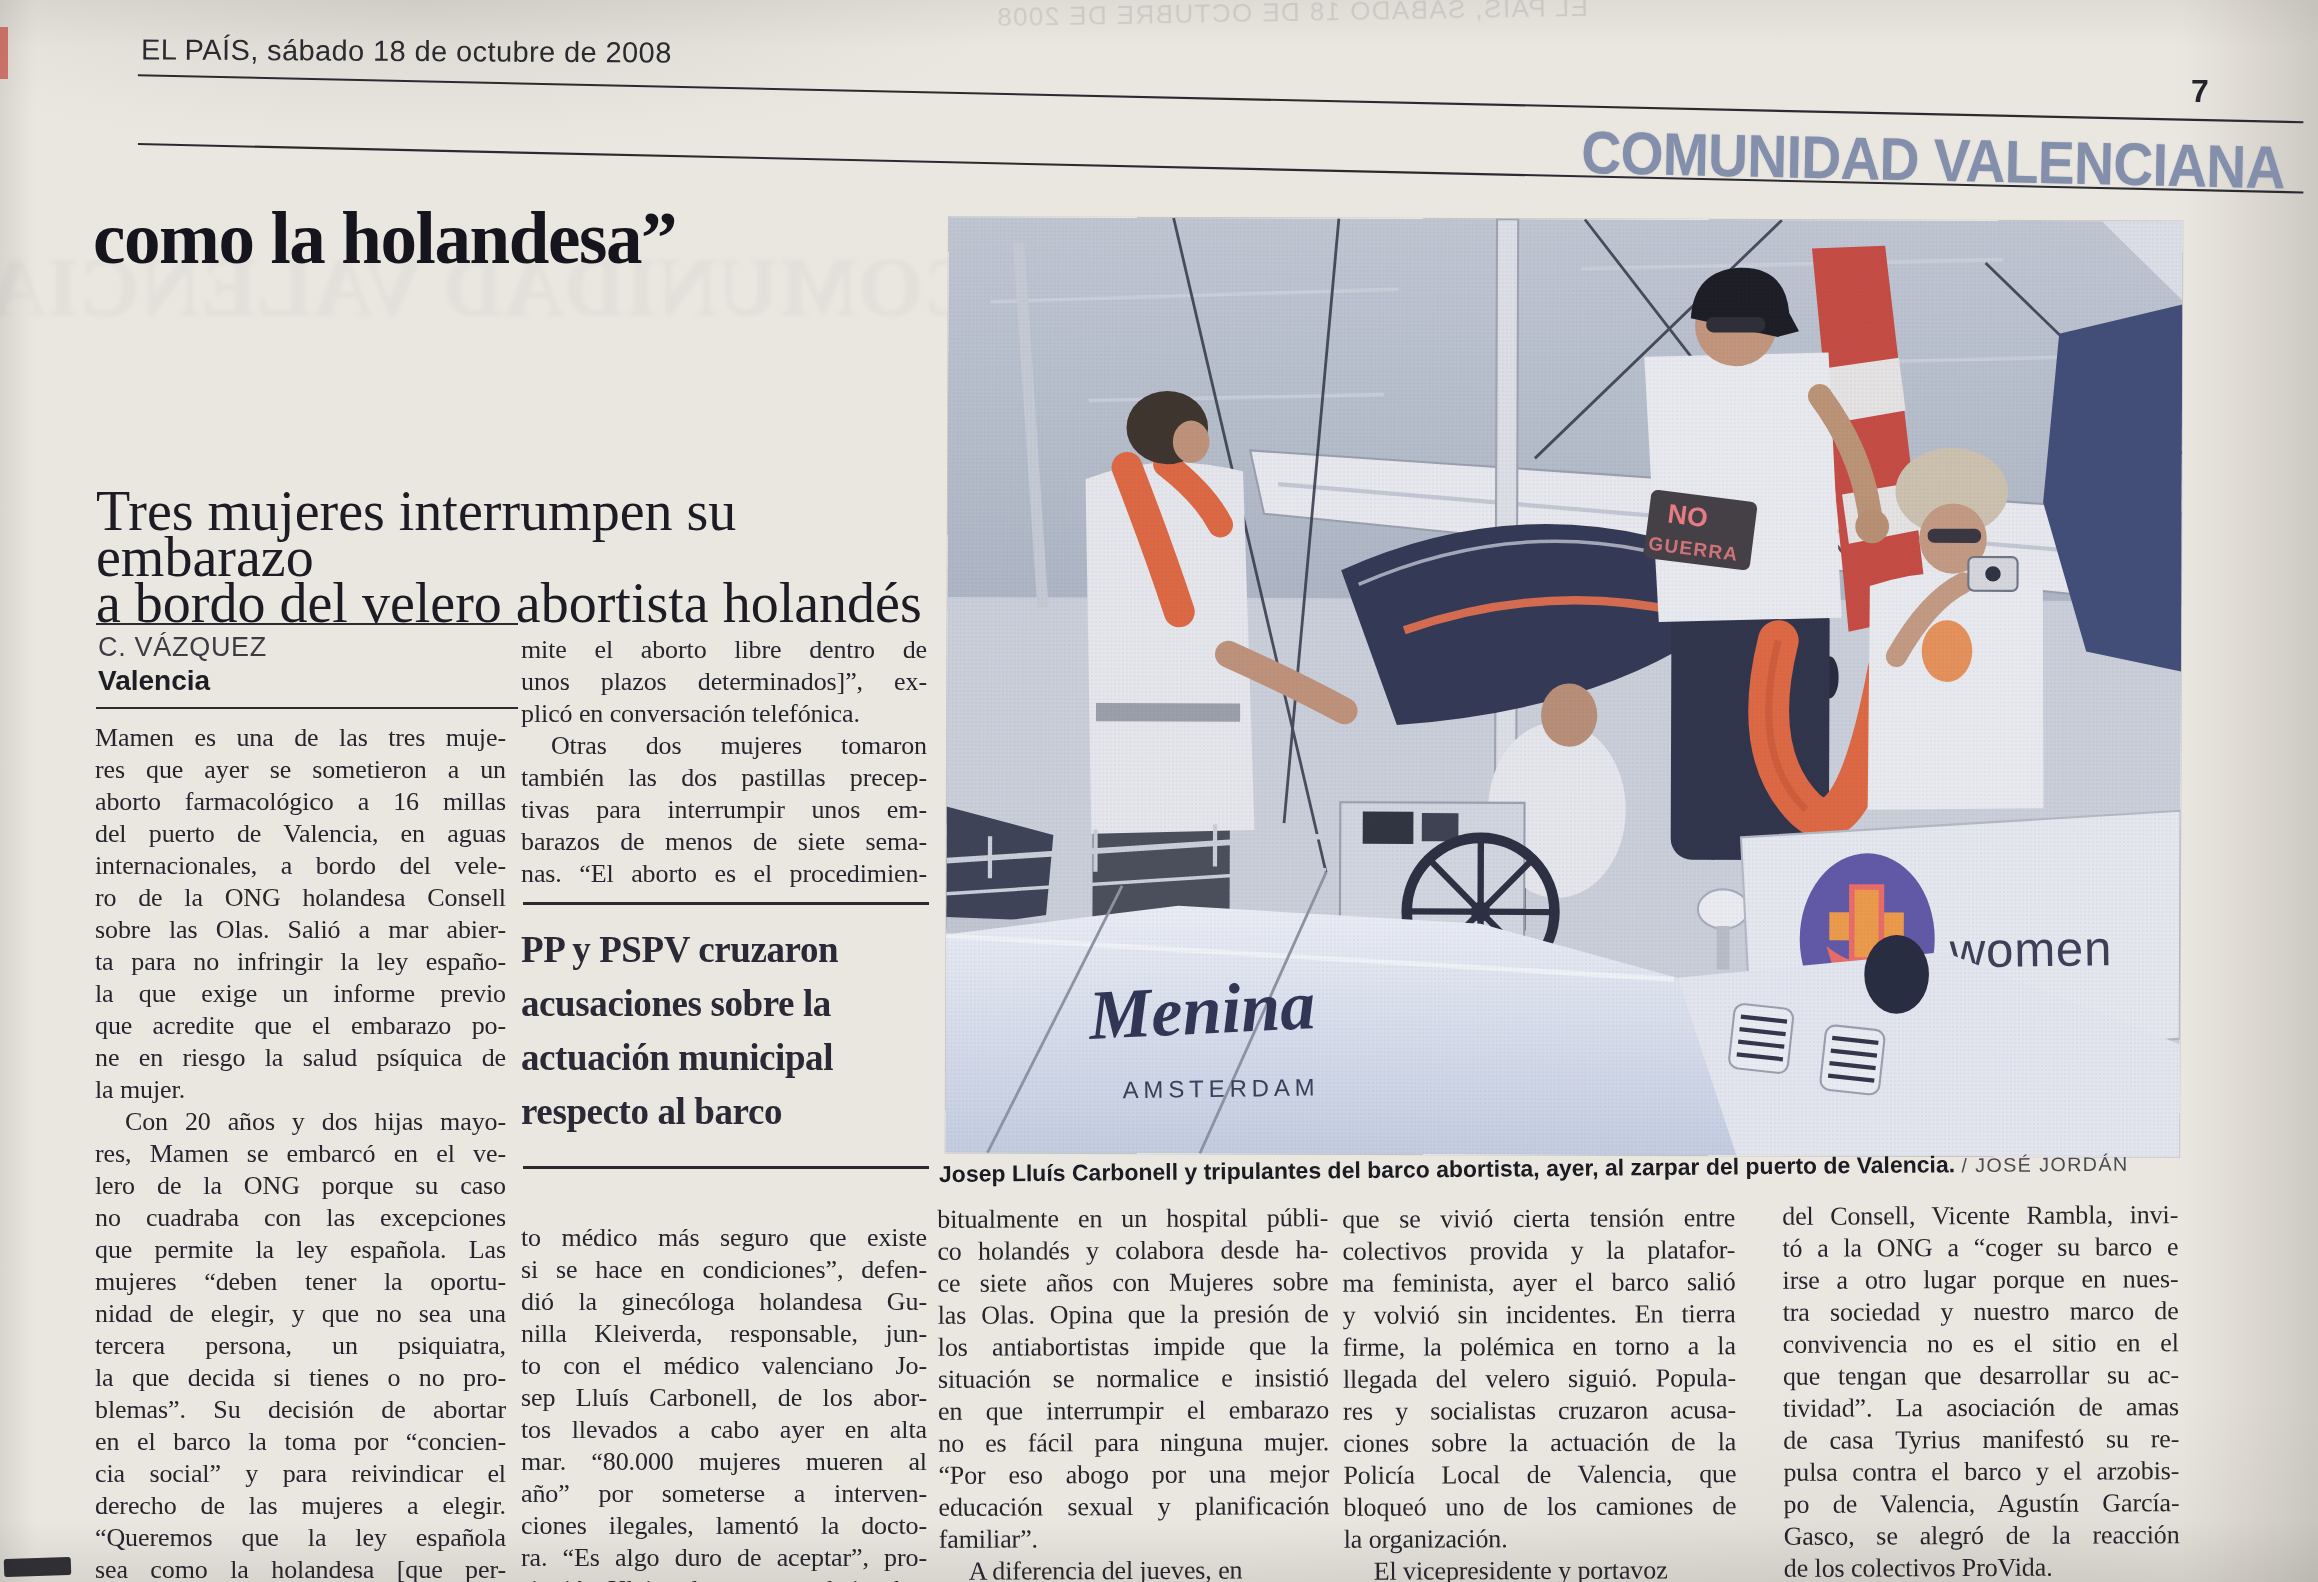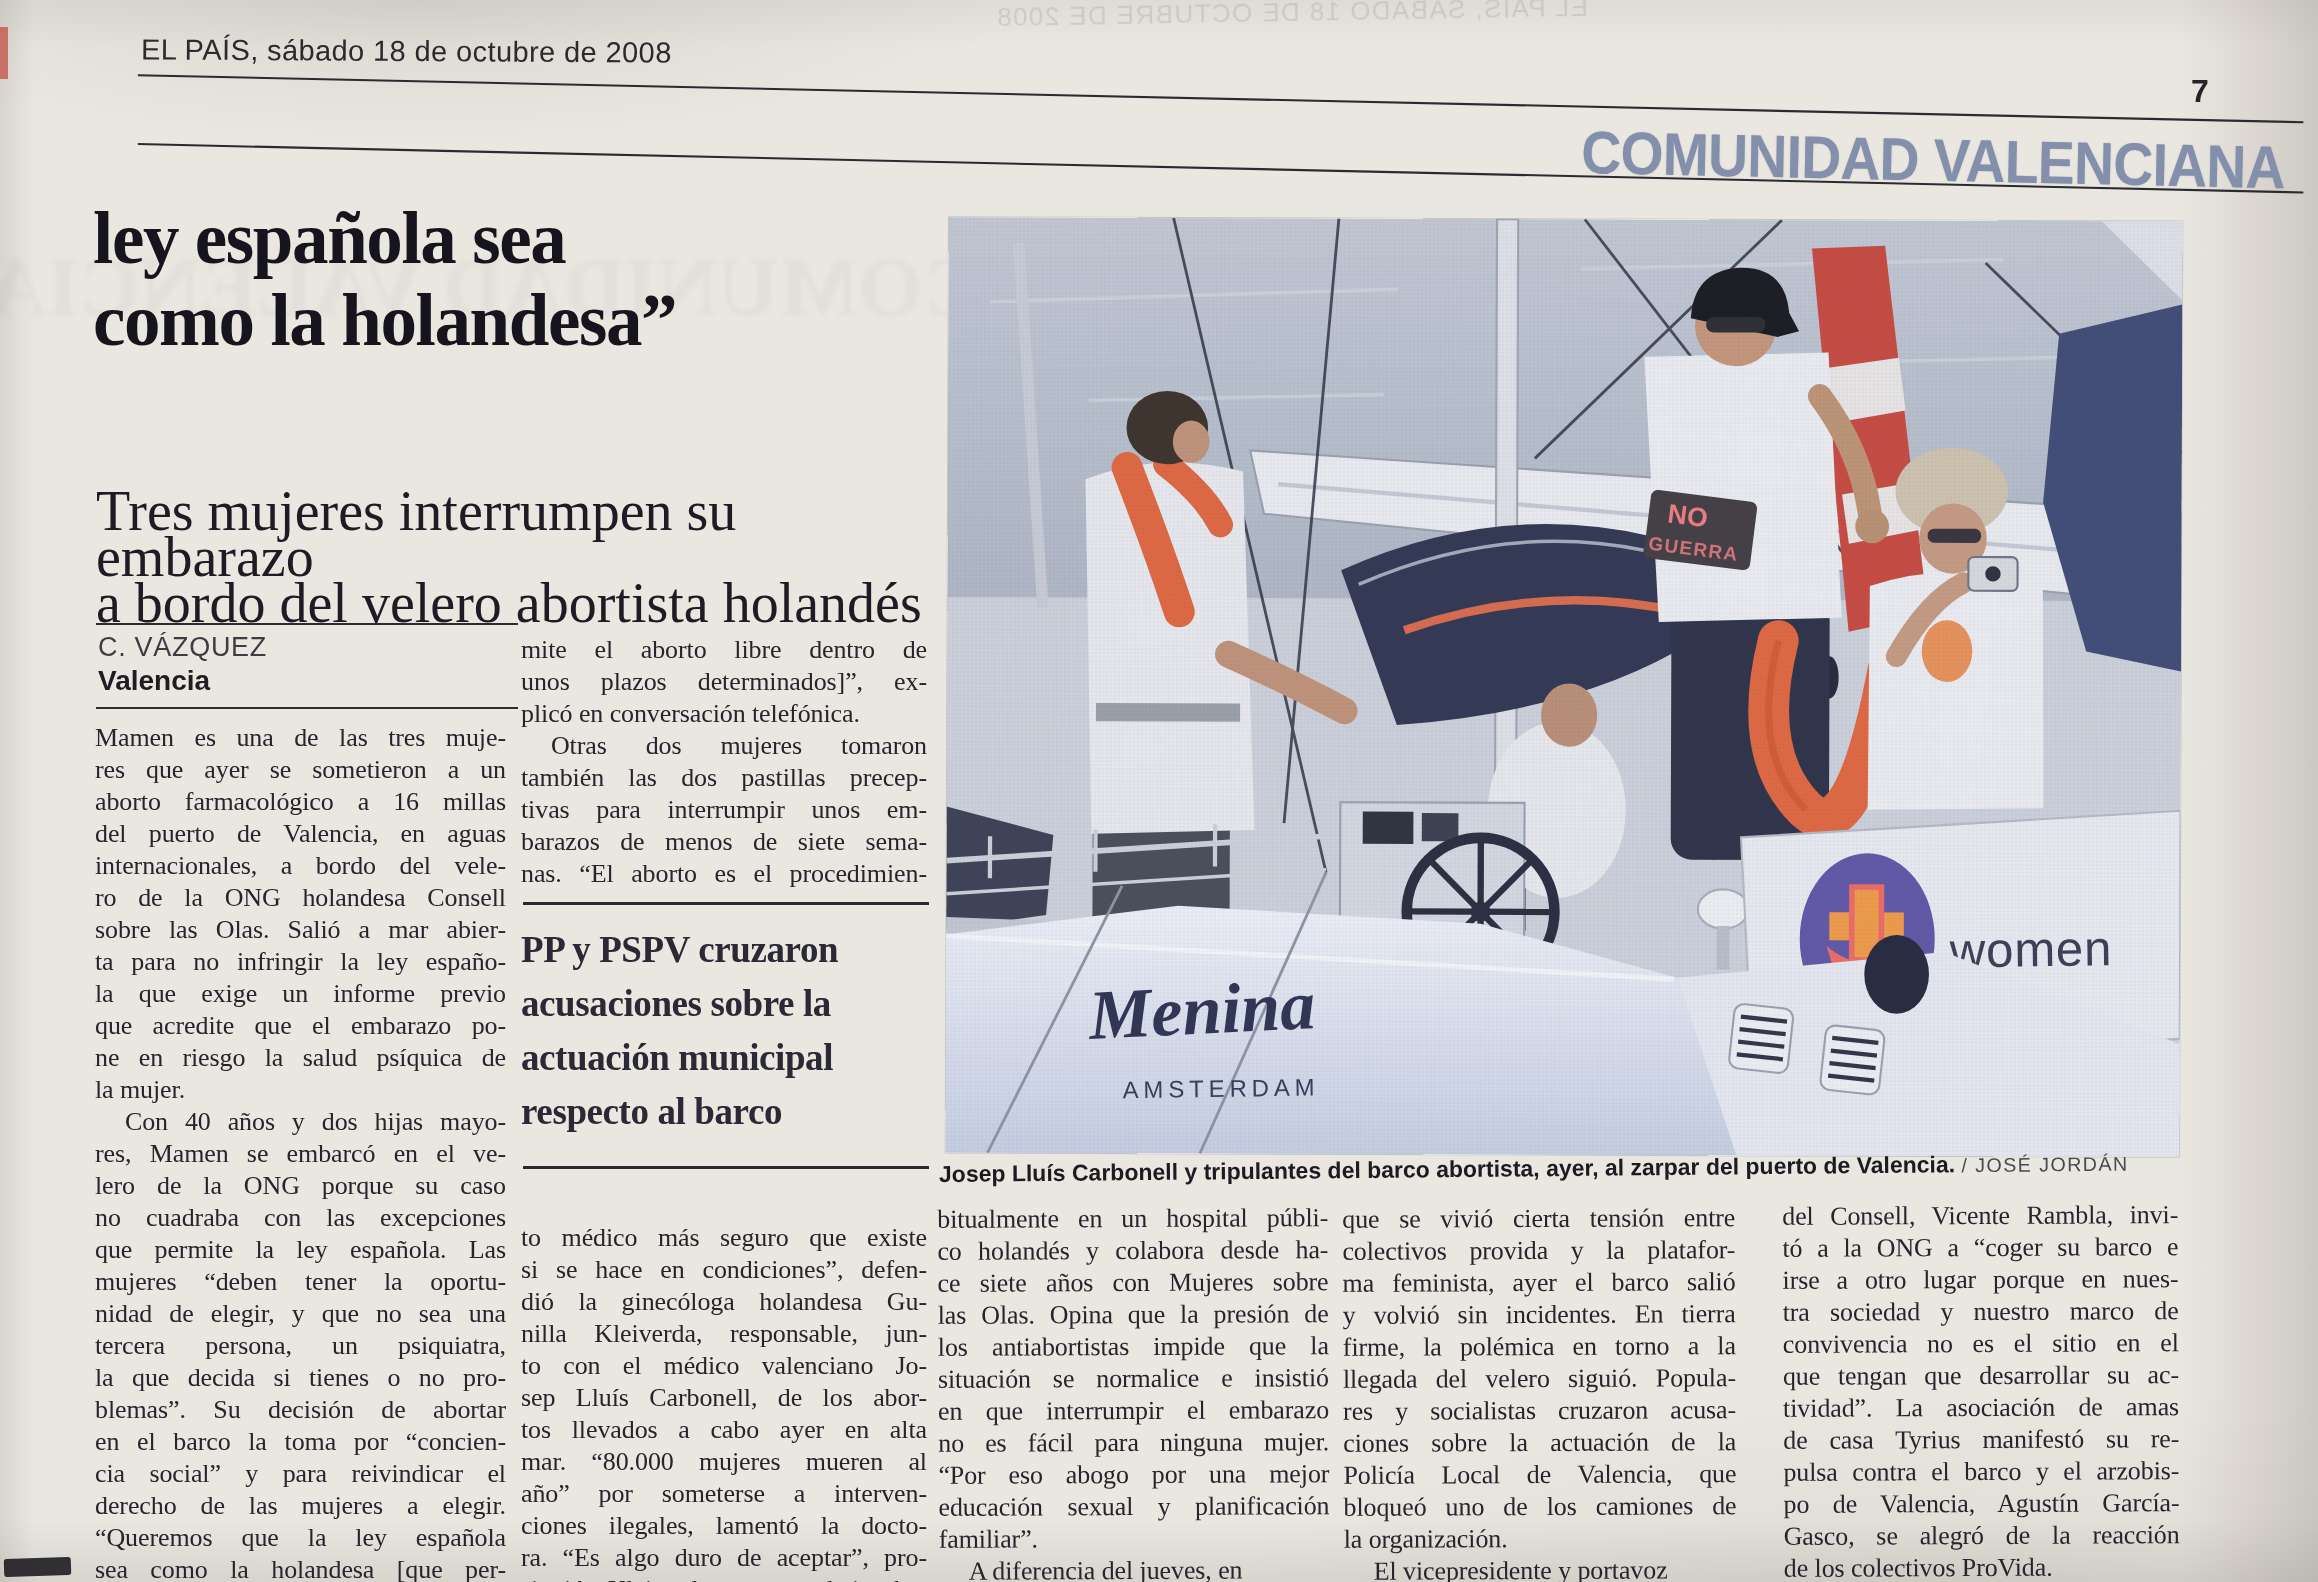--- a/index.html
+++ b/index.html
@@ -76,21 +76,20 @@
 
   <div class="ghost-top">EL PAÍS, sábado 18 de octubre de 2008</div>
   <div class="ghost-mid">COMUNIDAD VALENCIANA</div>
   <div class="red-streak"></div>
 
   <div class="edition">EL PAÍS, sábado 18 de octubre de 2008</div>
   <div class="pagenum">7</div>
   <div class="section-title">COMUNIDAD VALENCIANA</div>
 
   <h1 class="headline">
-      <div class="ln">ley española sea</div>
       <div class="ln">como la holandesa”</div>
     </h1>
   <div class="subhead">
       <div class="ln">Tres mujeres interrumpen su embarazo</div>
       <div class="ln">a bordo del velero abortista holandés</div>
     </div>
 
   <div class="byrule" style="left:96px;top:623px;width:422px;"></div>
   <div class="by-name">C. VÁZQUEZ</div>
   <div class="by-loc">Valencia</div>
@@ -102,21 +101,21 @@
       <div class="ln">aborto farmacológico a 16 millas</div>
       <div class="ln">del puerto de Valencia, en aguas</div>
       <div class="ln">internacionales, a bordo del vele-</div>
       <div class="ln">ro de la ONG holandesa Consell</div>
       <div class="ln">sobre las Olas. Salió a mar abier-</div>
       <div class="ln">ta para no infringir la ley españo-</div>
       <div class="ln">la que exige un informe previo</div>
       <div class="ln">que acredite que el embarazo po-</div>
       <div class="ln">ne en riesgo la salud psíquica de</div>
       <div class="ln end">la mujer.</div>
-      <div class="ln ind">Con 40 años y dos hijas mayo-</div>
+      <div class="ln ind">Con 20 años y dos hijas mayo-</div>
       <div class="ln">res, Mamen se embarcó en el ve-</div>
       <div class="ln">lero de la ONG porque su caso</div>
       <div class="ln">no cuadraba con las excepciones</div>
       <div class="ln">que permite la ley española. Las</div>
       <div class="ln">mujeres “deben tener la oportu-</div>
       <div class="ln">nidad de elegir, y que no sea una</div>
       <div class="ln">tercera persona, un psiquiatra,</div>
       <div class="ln">la que decida si tienes o no pro-</div>
       <div class="ln">blemas”. Su decisión de abortar</div>
       <div class="ln">en el barco la toma por “concien-</div>

